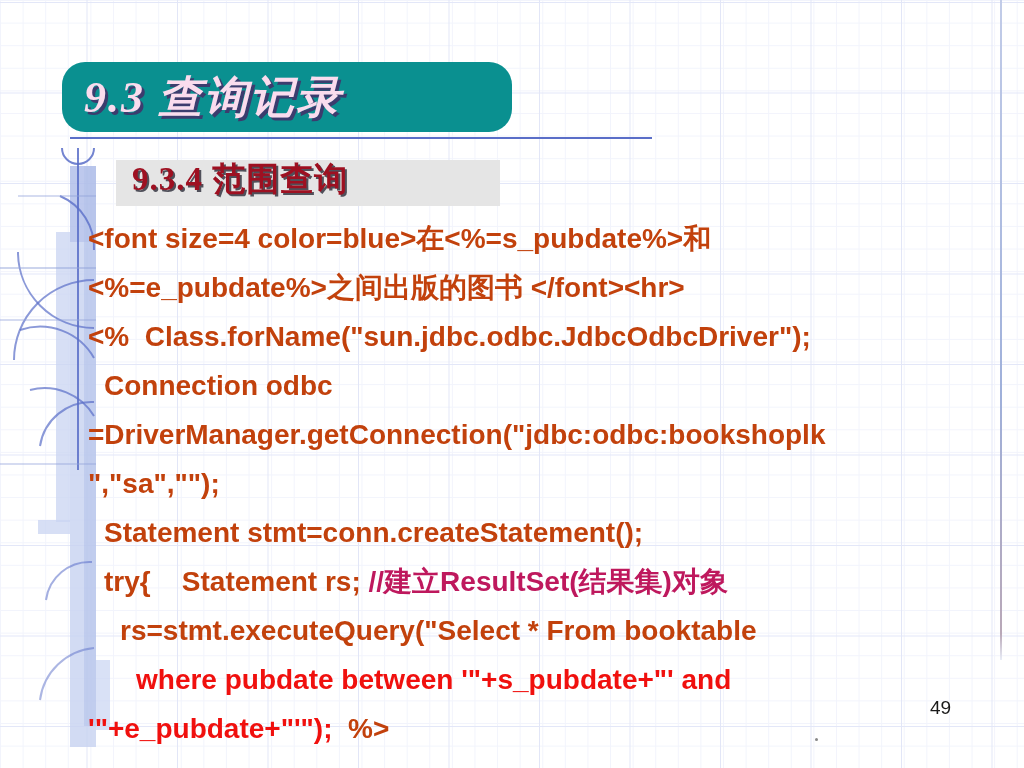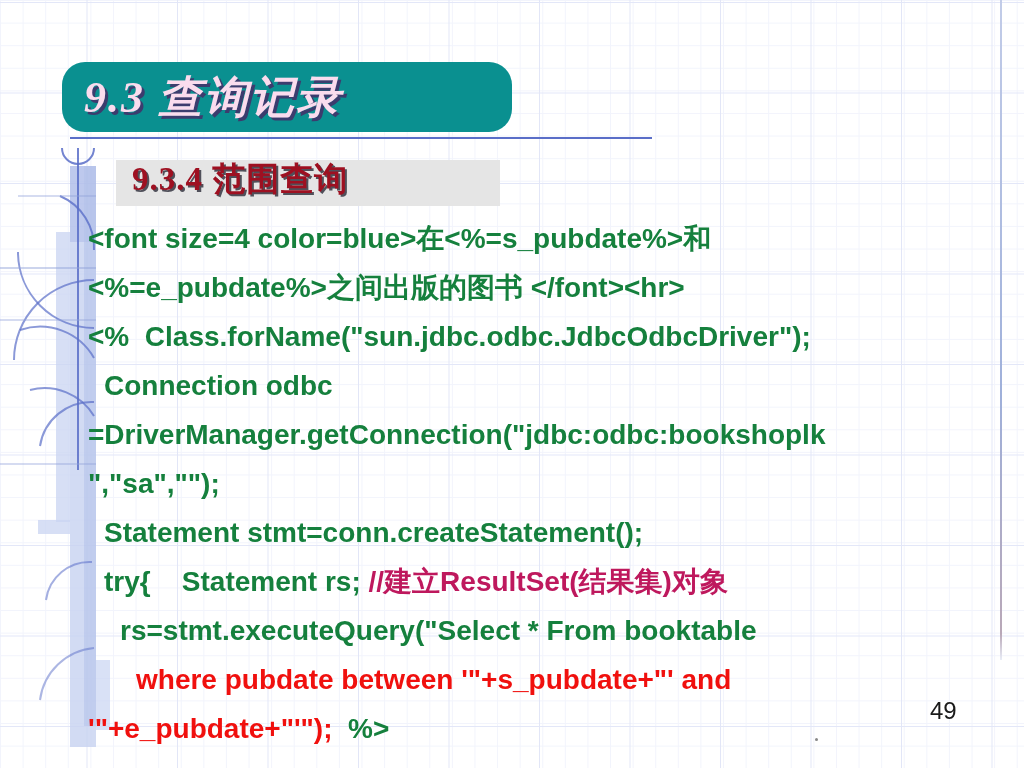--- a/index.html
+++ b/index.html
@@ -75,29 +75,29 @@
     position:absolute; left:88px; top:214px; width:940px;
   }
   .code-line{
     font-family:"Liberation Sans", sans-serif;
     font-weight:bold;
     font-size:28px;
     line-height:49px;
     white-space:pre;
     color:#18a2de;
   }
-  .code-line .blue  { color:#15803d; }
+  .code-line .blue  { color:#c2410c; }
   .code-line .green { color:#be185d; }
   .code-line .red   { color:#f0100e; }
 
   
   #page-number{
     position:absolute; left:930px; top:697px;
     font-family:"Liberation Sans", sans-serif;
-    font-size:24px; color:#1a1a1a;
+    font-size:19px; color:#1a1a1a;
   }
   #page-dot{
     position:absolute; left:815px; top:738px;
     width:3px; height:3px; background:#888; border-radius:50%;
   }
 </style>
 </head>
 <body>
 
 <div id="bg-grid-fine"></div>

